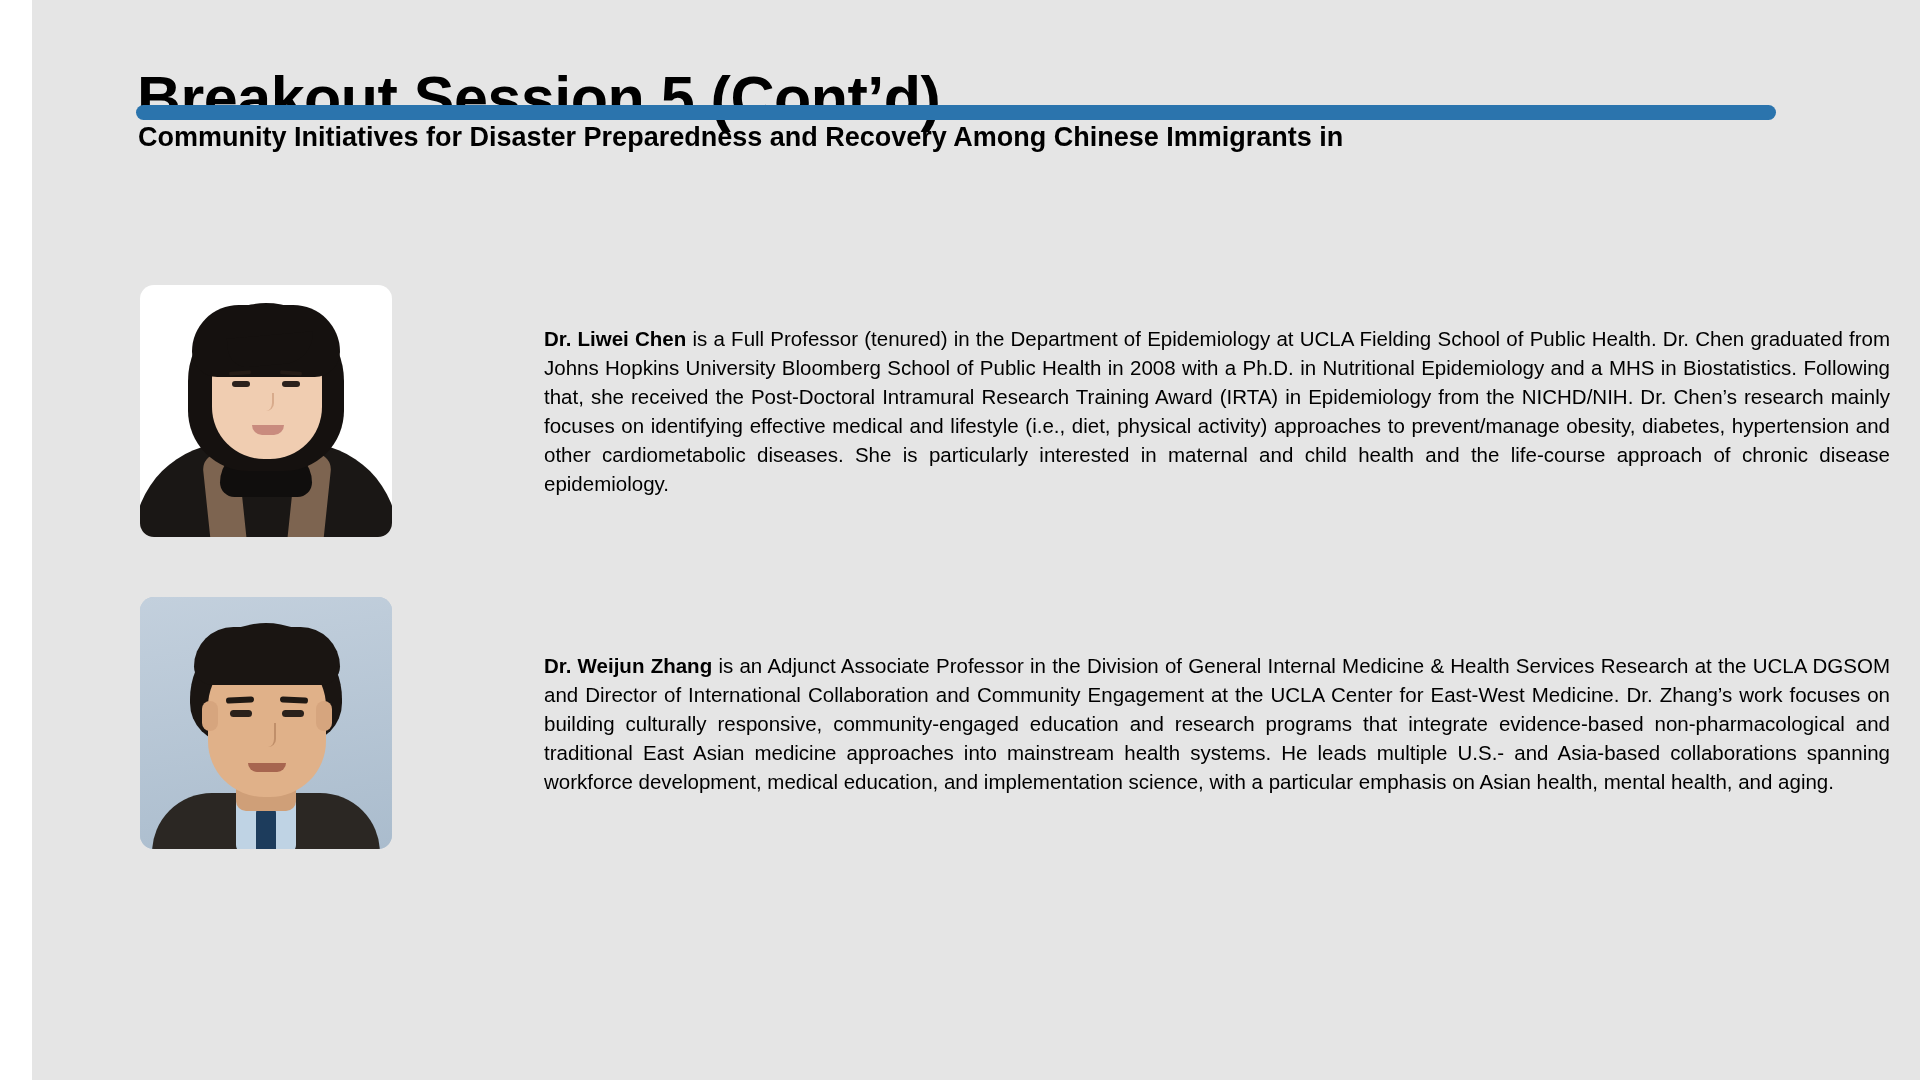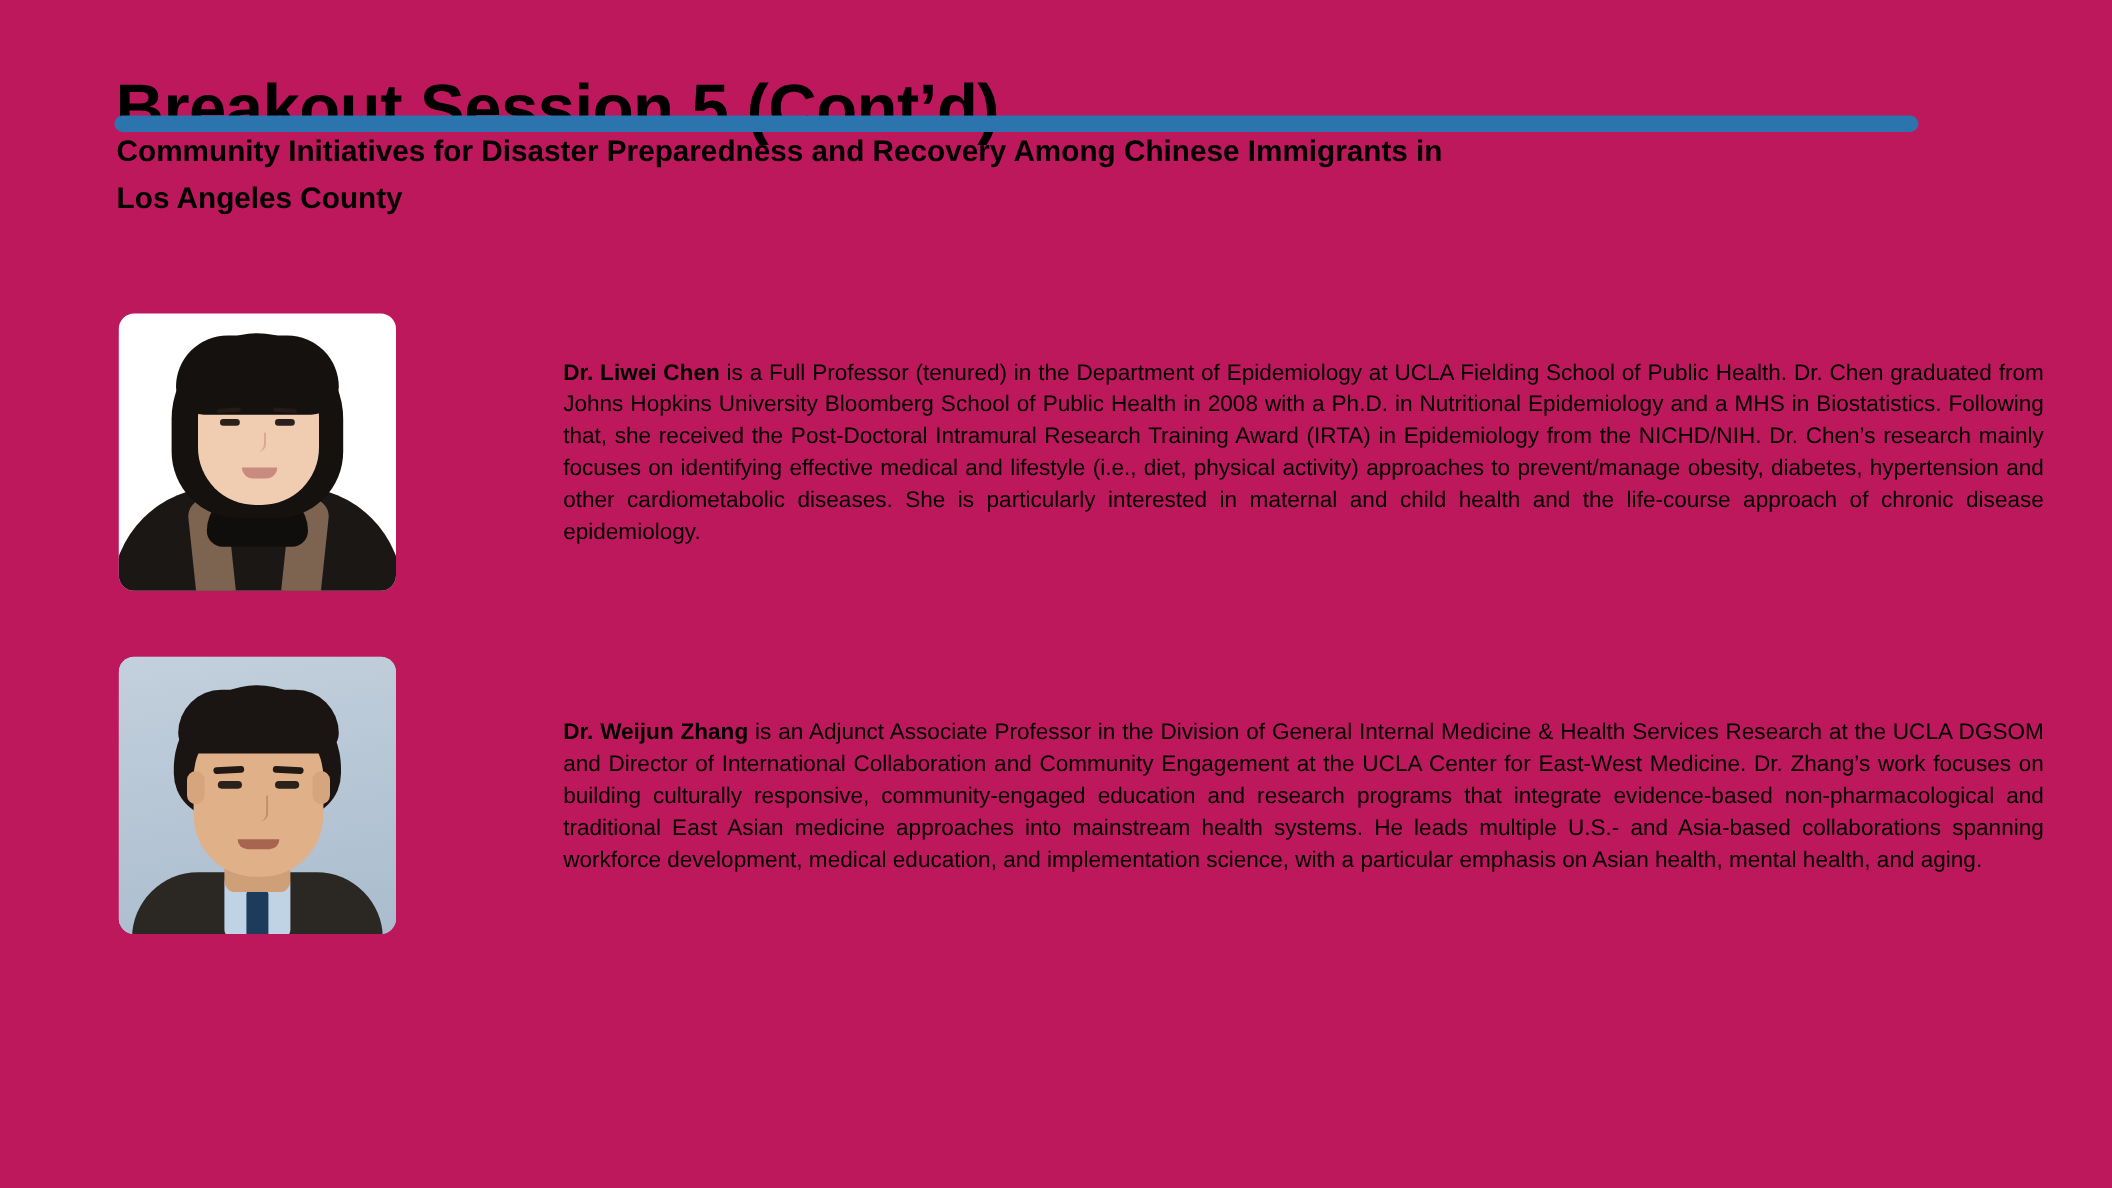--- a/index.html
+++ b/index.html
@@ -12,21 +12,22 @@
     height: 1080px;
     position: relative;
     overflow: hidden;
     font-family: "Liberation Sans", sans-serif;
     -webkit-font-smoothing: antialiased;
   }
 
   .slide {
     position: absolute;
     inset: 0;
-    background: #be185d;
+    background: #e5e5e5;
+    margin-left: 32px;
   }
 
   
   .title {
     position: absolute;
     left: 105px;
     top: 22px;
     font-size: 61px;
     line-height: 70px;
     font-weight: bold;
@@ -199,21 +200,20 @@
 <body>
 
 <div class="slide">
 
   <h1 class="title">Breakout Session 5 (Cont’d)</h1>
 
   <div class="accent-rule"></div>
 
   <div class="subtitle">
     <span class="sub-line">Community Initiatives for Disaster Preparedness and Recovery Among Chinese Immigrants in</span>
-    <span class="sub-line">Los Angeles County</span>
   </div>
 
   <div class="bio bio-1">
     <div class="portrait portrait-1">
       <div class="ph p1-body"></div>
       <div class="ph p1-scarf-l"></div>
       <div class="ph p1-scarf-r"></div>
       <div class="ph p1-neck"></div>
       <div class="ph p1-turtleneck"></div>
       <div class="ph p1-hair-back"></div>

